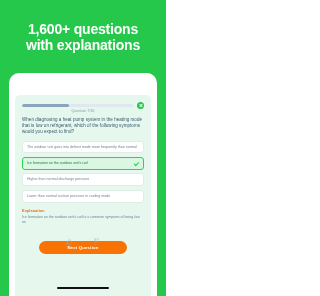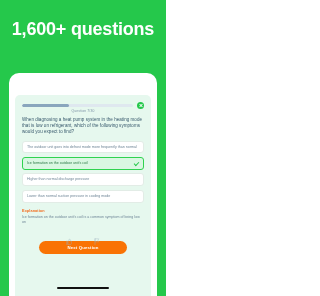--- a/index.html
+++ b/index.html
@@ -15,21 +15,21 @@
     background:#25c84b;
     overflow:hidden;
   }
   
   #headline {
     position:absolute;
     left:0; right:0; top:22px;
     text-align:center;
     color:#ffffff;
     font-weight:bold;
-    font-size:18px;
+    font-size:14px;
     line-height:15.5px;
     letter-spacing:-0.2px;
     padding:0 8px;
   }
   
   #card {
     position:absolute;
     left:9px; right:9px;
     top:73px;
     bottom:-16px;
@@ -187,20 +187,21 @@
     border-radius:2px;
   }
 </style>
 </head>
 <body>
 
 <div id="screen">
 
   <div id="headline">
     <div>1,600+ questions</div>
+    <div>with explanations</div>
   </div>
 
   <div id="card">
     <div id="panel">
 
       <div id="progress-row">
         <div id="progress-track">
           <div id="progress-fill" style="width: 42%;"></div>
         </div>
         <div id="close-badge"></div>

